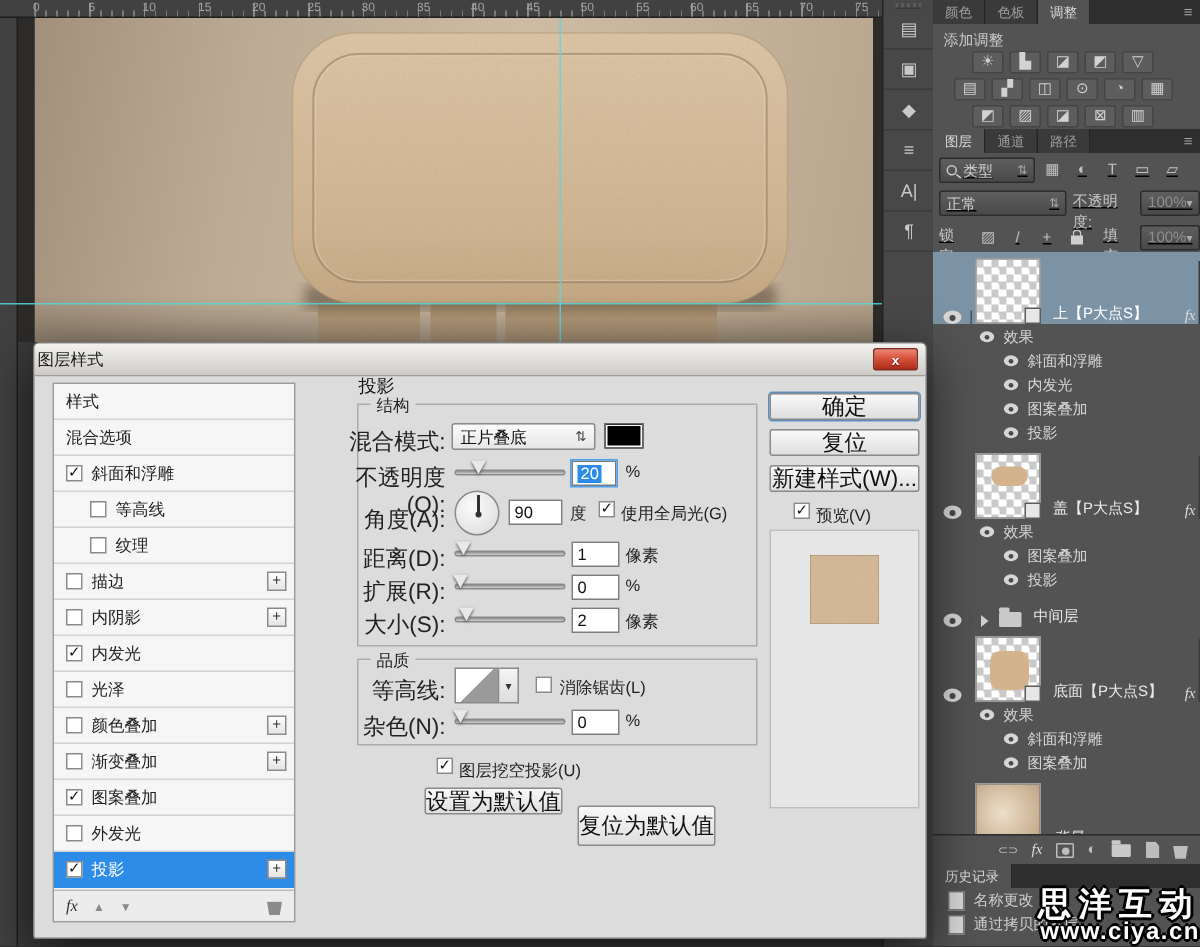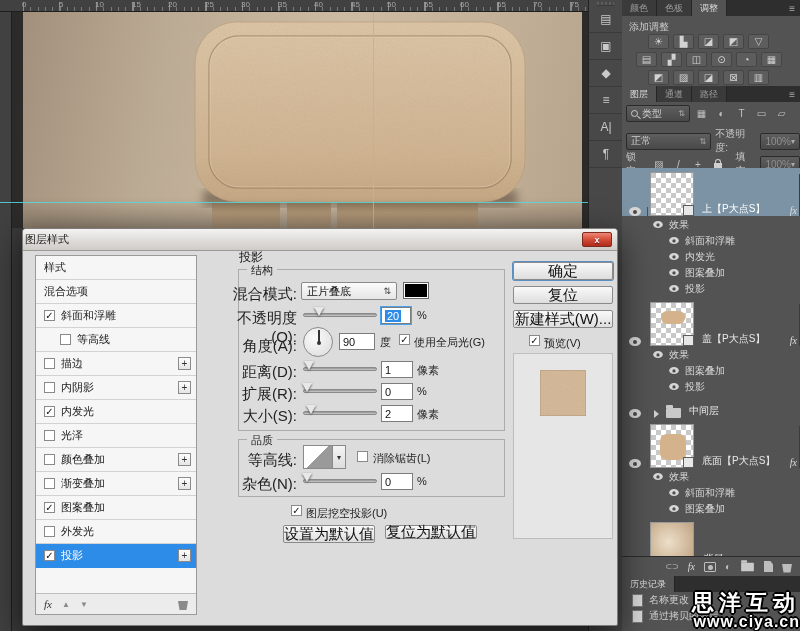--- a/index.html
+++ b/index.html
@@ -1,20 +1,20 @@
 <!DOCTYPE html>
 <html><head>
 <meta charset="utf-8">
 <style>
   html,body{margin:0;padding:0;background:#222;}
   *{box-sizing:border-box;}
   .stage{position:relative;width:800px;height:631px;overflow:hidden;background:#3a3a3a;
          font-family:"Liberation Sans","DejaVu Sans",sans-serif;-webkit-font-smoothing:antialiased;}
   .a{position:absolute;}
-  .r{display:flex;align-items:center;}
+  .r{display:flex;text-decoration:underline;}
 
   
   .ruler-top{left:0;top:0;width:588px;height:12px;background:#414141;border-bottom:1px solid #1e1e1e;z-index:4;}
   .ruler-ticks{position:absolute;left:23px;right:0;bottom:0;height:4px;
      background:repeating-linear-gradient(90deg,#7a7a7a 0 1px,transparent 1px 7.3px);}
   .ruler-ticks-major{position:absolute;left:23px;right:0;bottom:0;height:9px;
      background:repeating-linear-gradient(90deg,#8a8a8a 0 1px,transparent 1px 36.5px);}
   .ruler-num{position:absolute;top:0;font-size:8px;color:#a5a5a5;}
   .ruler-left{left:0;top:12px;width:12px;height:619px;background:#414141;border-right:1px solid #1e1e1e;z-index:4;}
   .canvas-frame{left:12px;top:12px;width:576px;height:216px;background:#2c2b29;}
@@ -531,20 +531,24 @@
           <span>混合选项</span>
         </div>
       <div class="srow">
           <span class="cb on"></span>
           <span>斜面和浮雕</span>
         </div>
       <div class="srow indent">
           <span class="cb"></span>
           <span>等高线</span>
         </div>
+      <div class="srow indent">
+          <span class="cb"></span>
+          <span>纹理</span>
+        </div>
       <div class="srow">
           <span class="cb"></span>
           <span>描边</span>
           <span class="plusbox"></span>
         </div>
       <div class="srow">
           <span class="cb"></span>
           <span>内阴影</span>
           <span class="plusbox"></span>
         </div>
@@ -661,21 +665,21 @@
     <div class="inp" style="left:358px;top:244px;width:32px">
         <span>0</span>
       </div>
     <span class="unit" style="left:394px;top:246px">%</span>
 
     <span class="cb on a" style="left:268px;top:276px"></span>
     <span class="unit" style="left:283px;top:277px">图层挖空投影(U)</span>
     <div class="btn" style="left:260px;top:296px;width:92px;height:18px">
         <span>设置为默认值</span>
       </div>
-    <div class="btn" style="left:362px;top:296px;width:92px;height:14px">
+    <div class="btn" style="left:362px;top:308px;width:92px;height:27px">
         <span>复位为默认值</span>
       </div>
 
     <div class="btn" style="left:490px;top:33px;width:100px;height:18px;box-shadow:0 0 0 1px #5a8fc0">
         <span>确定</span>
       </div>
     <div class="btn" style="left:490px;top:57px;width:100px;height:18px">
         <span>复位</span>
       </div>
     <div class="btn" style="left:490px;top:81px;width:100px;height:18px">

